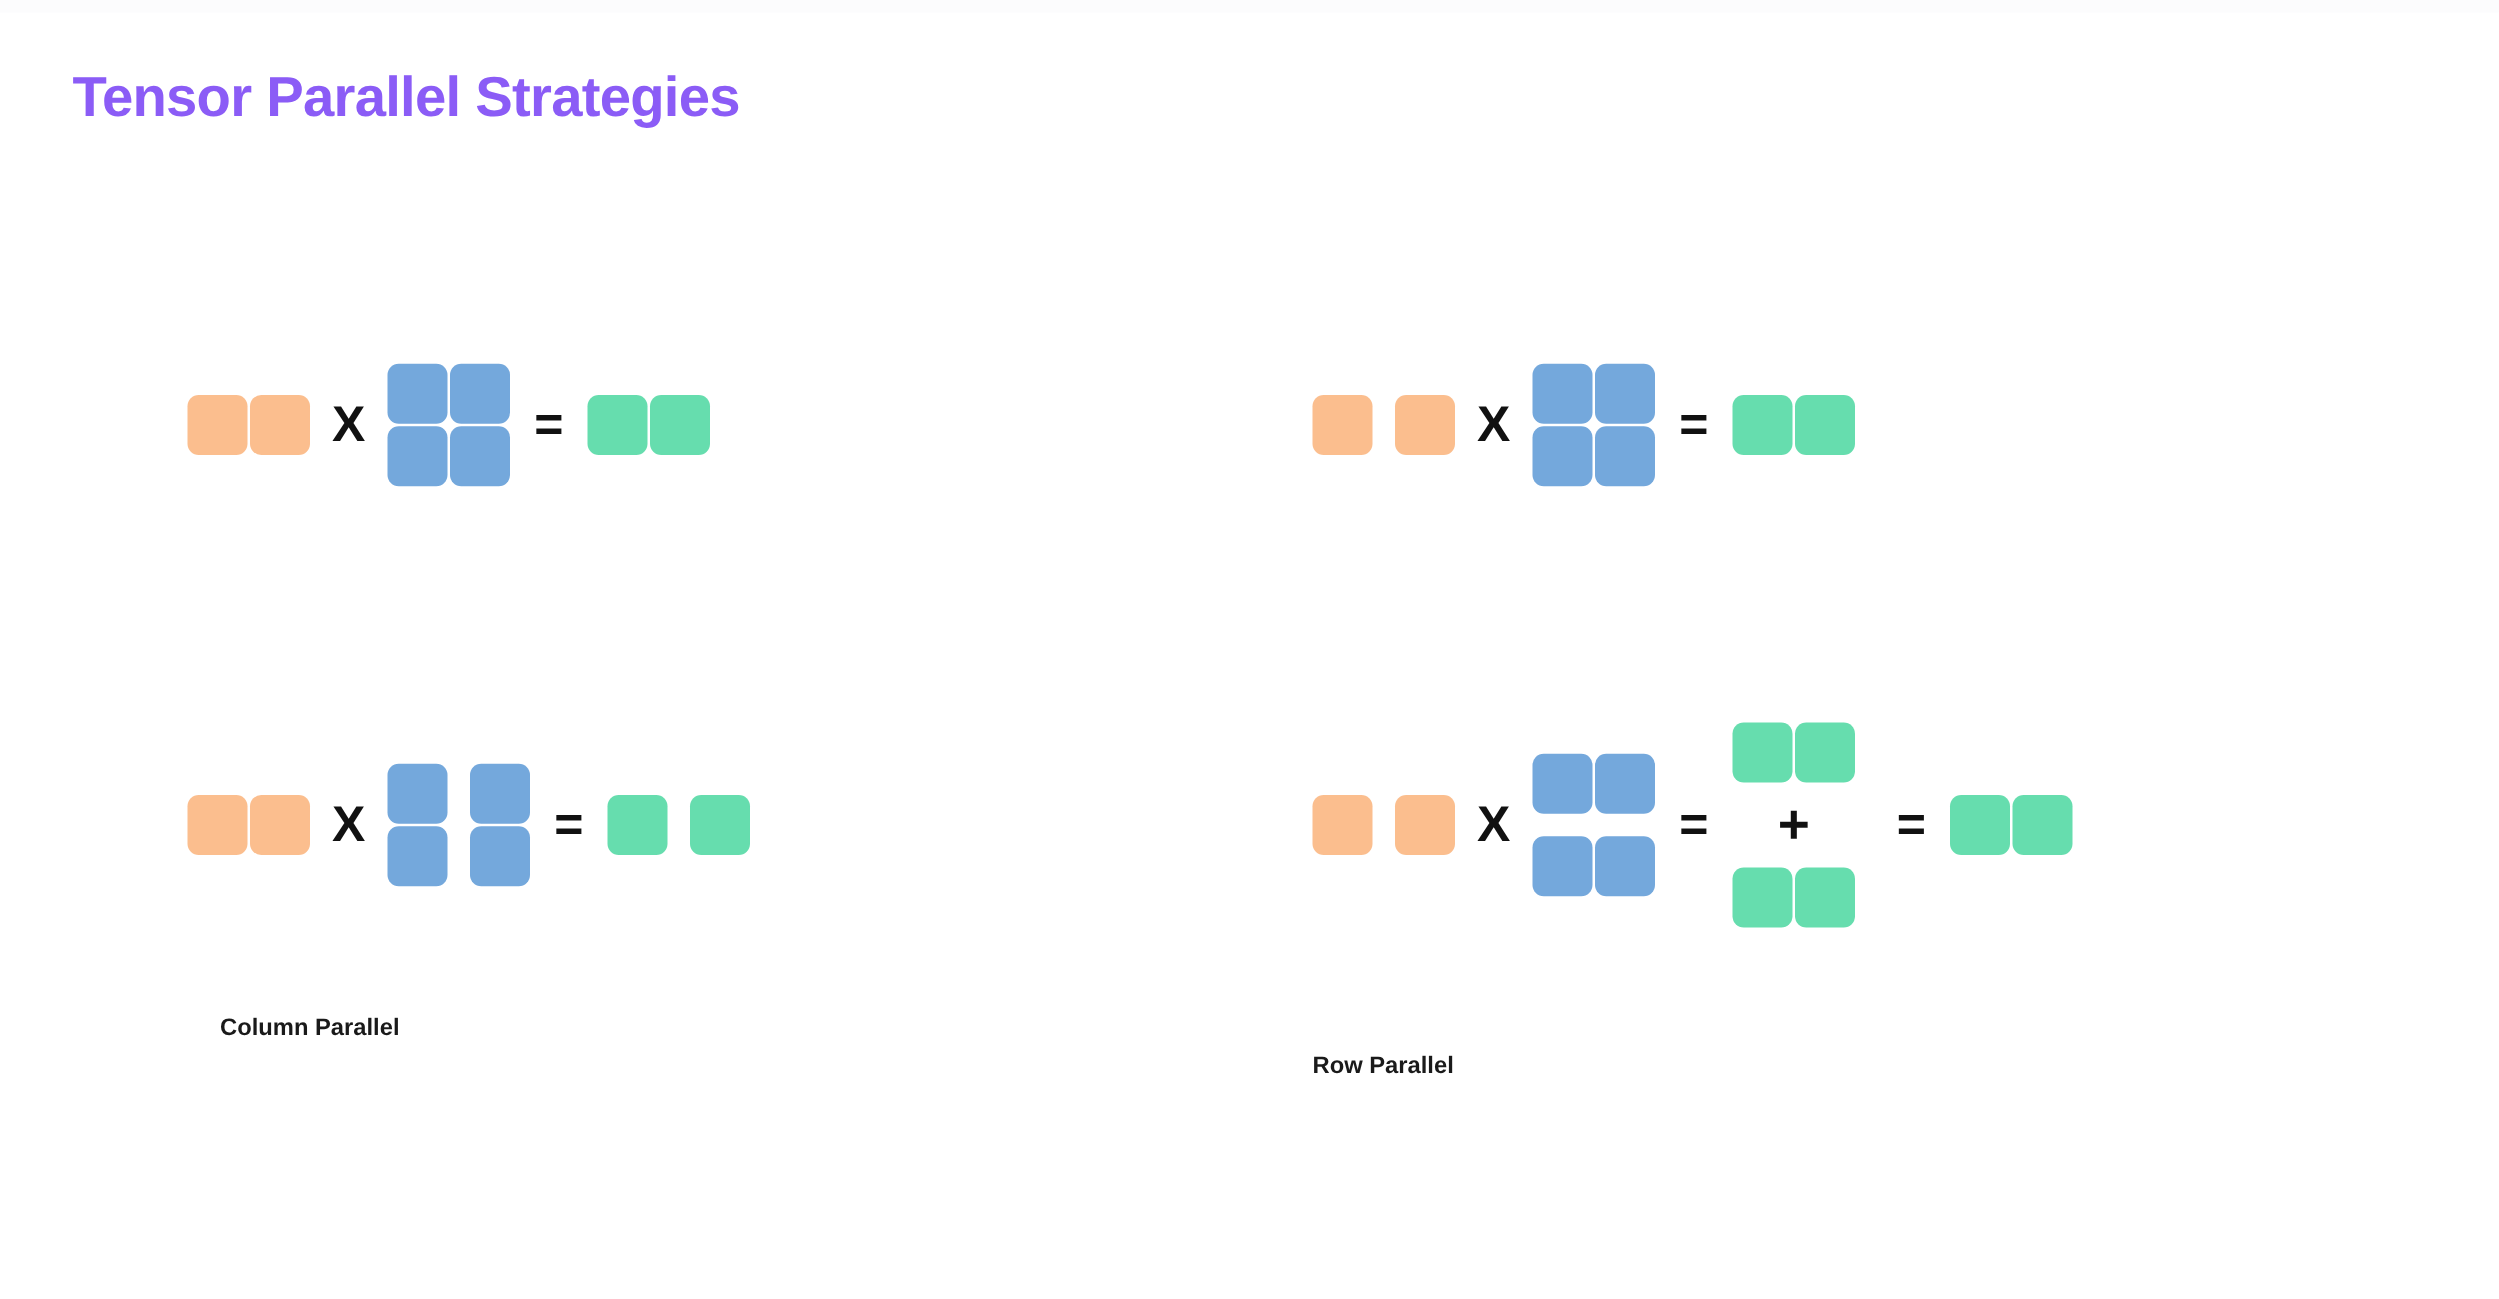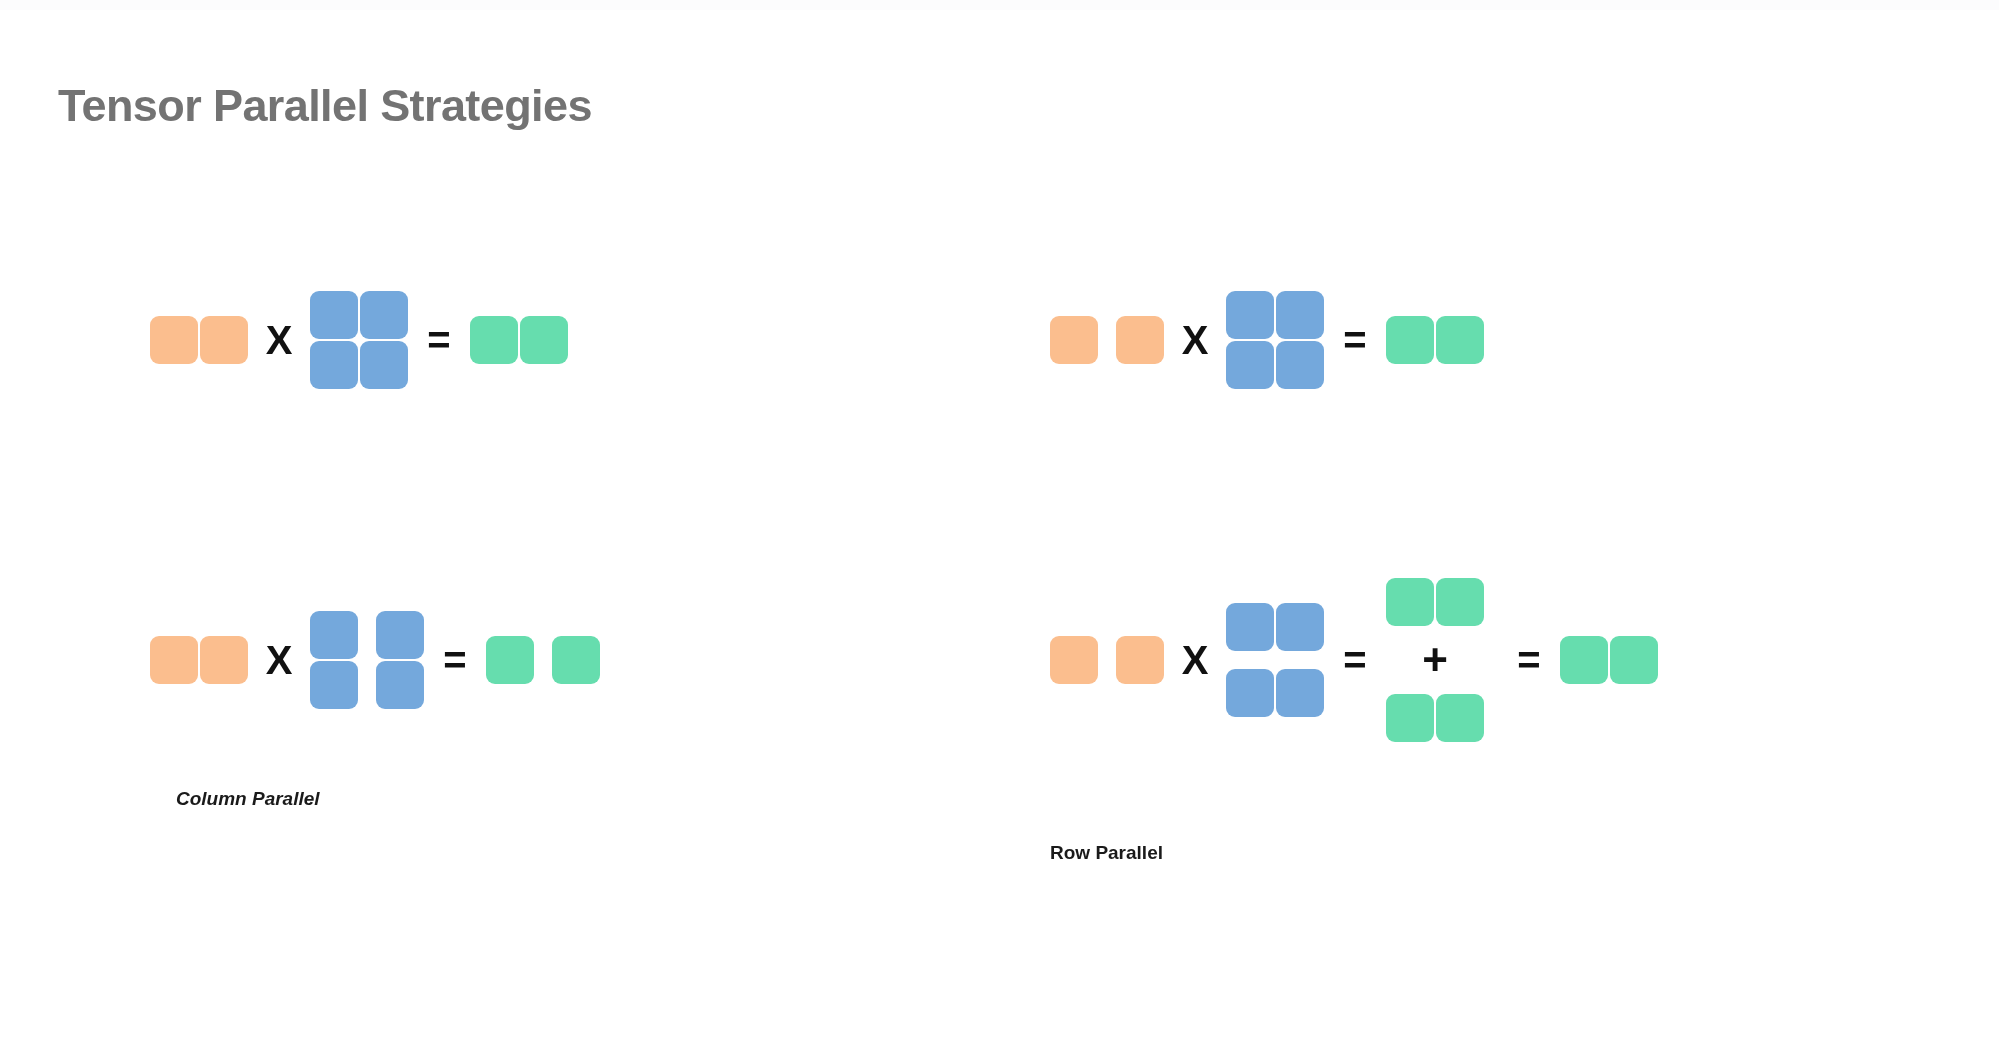--- a/index.html
+++ b/index.html
@@ -24,24 +24,23 @@
     height: 10px;
     background: #fcfcfd;
   }
 
   .page-title {
     position: absolute;
     left: 58px;
     top: 52px;
     font-size: 45px;
     font-weight: bold;
-    color: #737373;
+    color: #8b5cf6;
     letter-spacing: -0.6px;
     white-space: nowrap;
-    margin-top: 28px;
   }
 
   
   .panel {
     position: absolute;
   }
   .panel-col-left  { left: 150px; top: 250px; width: 820px; height: 620px; }
   .panel-col-right { left: 1050px; top: 250px; width: 900px; height: 620px; }
 
   .eq-row {
@@ -52,21 +51,21 @@
   .eq-row-top    { left: 0; top: 0;   height: 180px; }
   .eq-row-bottom { left: 0; top: 310px; height: 200px; }
 
   .panel-label {
     position: absolute;
     font-size: 19px;
     font-weight: bold;
     color: #1a1a1a;
     white-space: nowrap;
   }
-  .label-left  { left: 26px;  top: 538px; font-style: italic; }
+  .label-left  { left: 26px;  top: 562px; }
   .label-right { left: 0px;   top: 592px; }
 
   
   .op {
     font-size: 40px;
     font-weight: bold;
     color: #111111;
     line-height: 1;
     display: inline-block;
     text-align: center;

